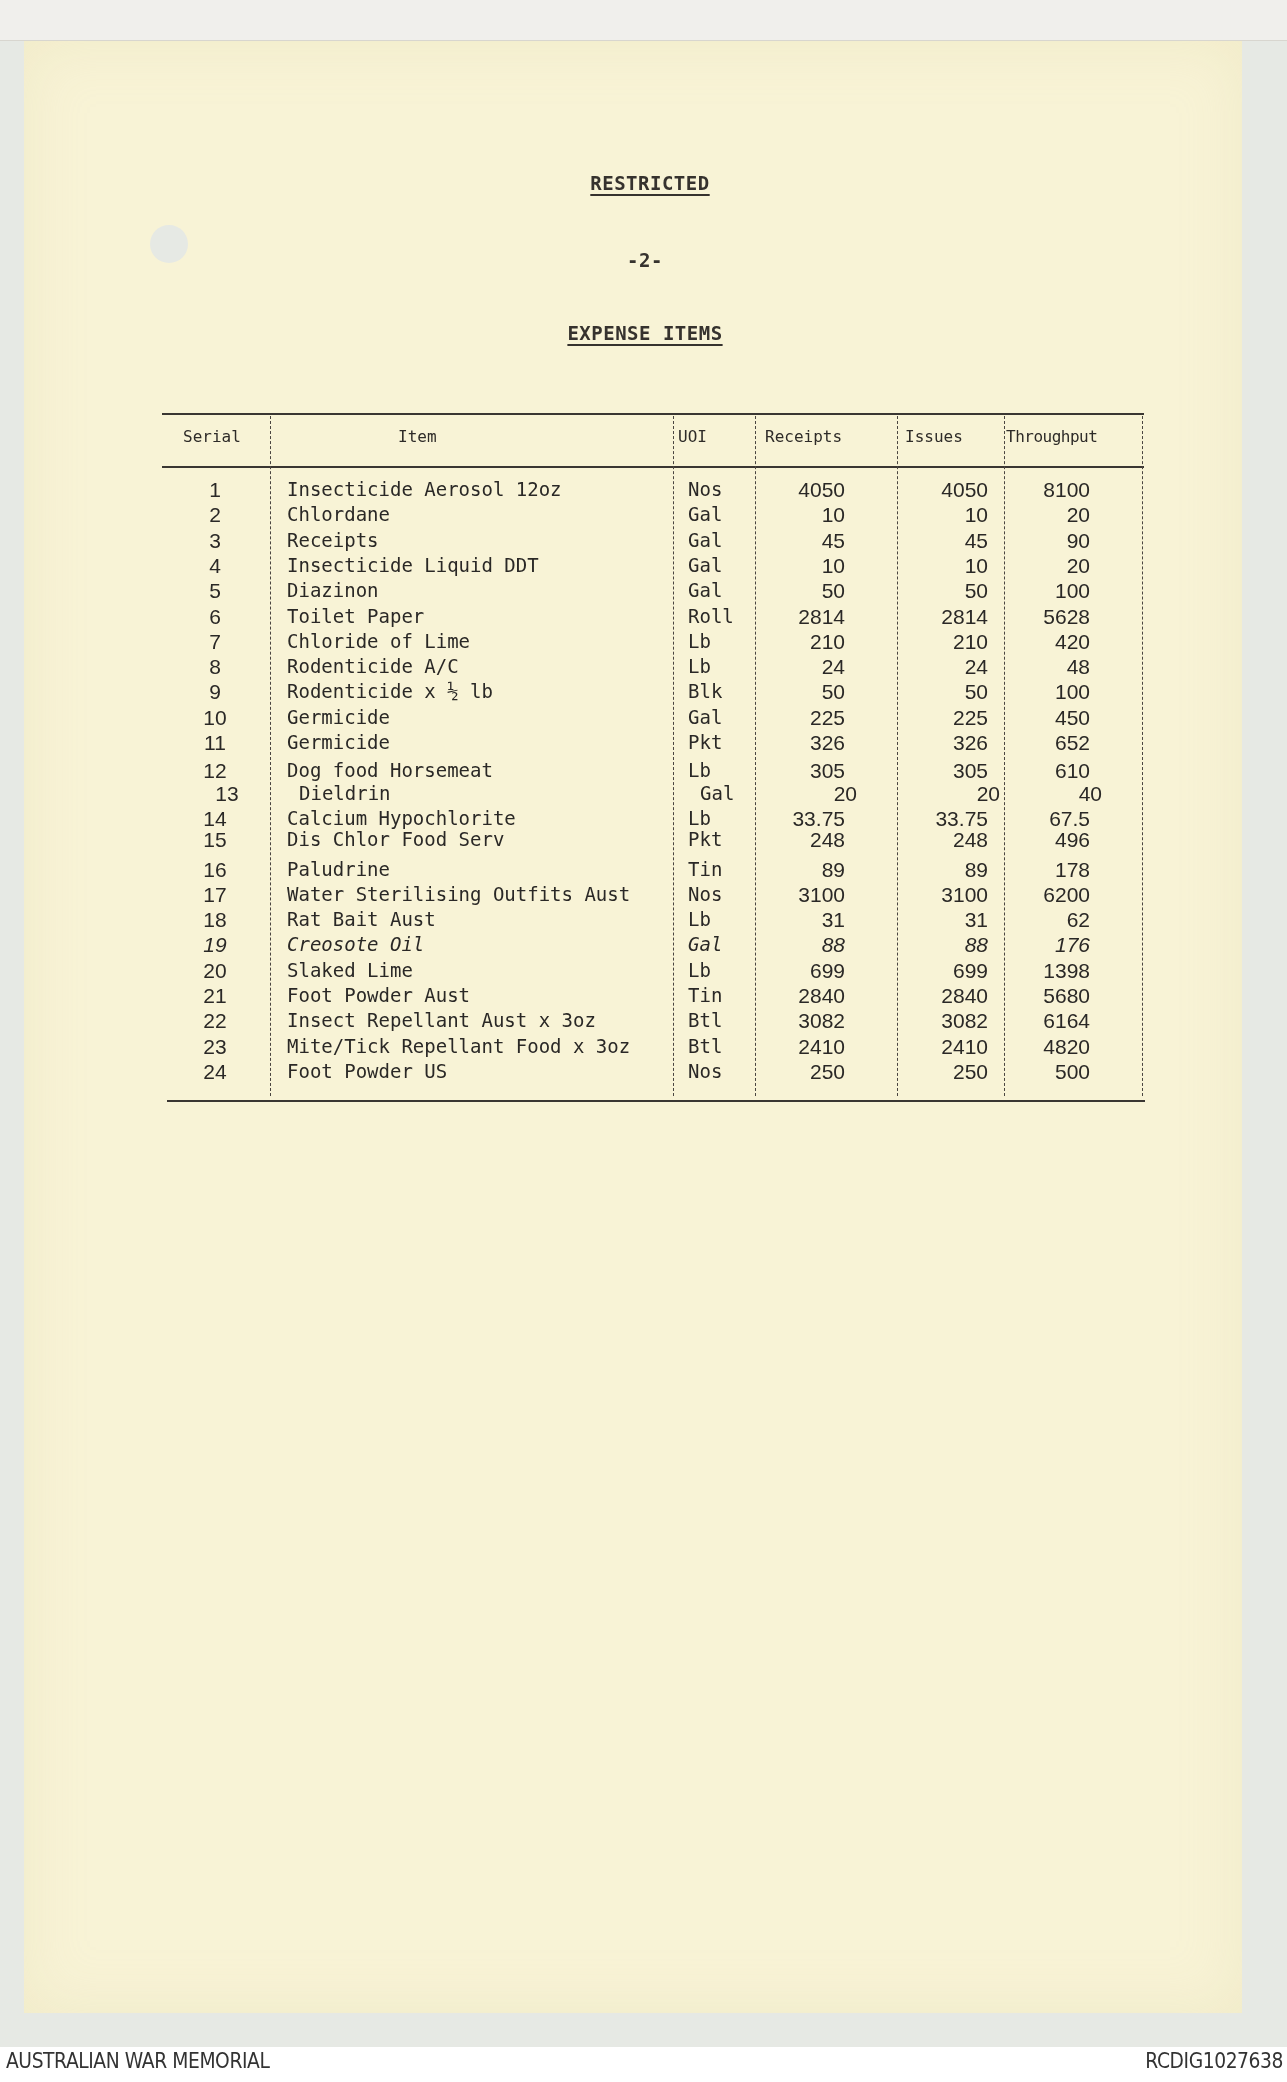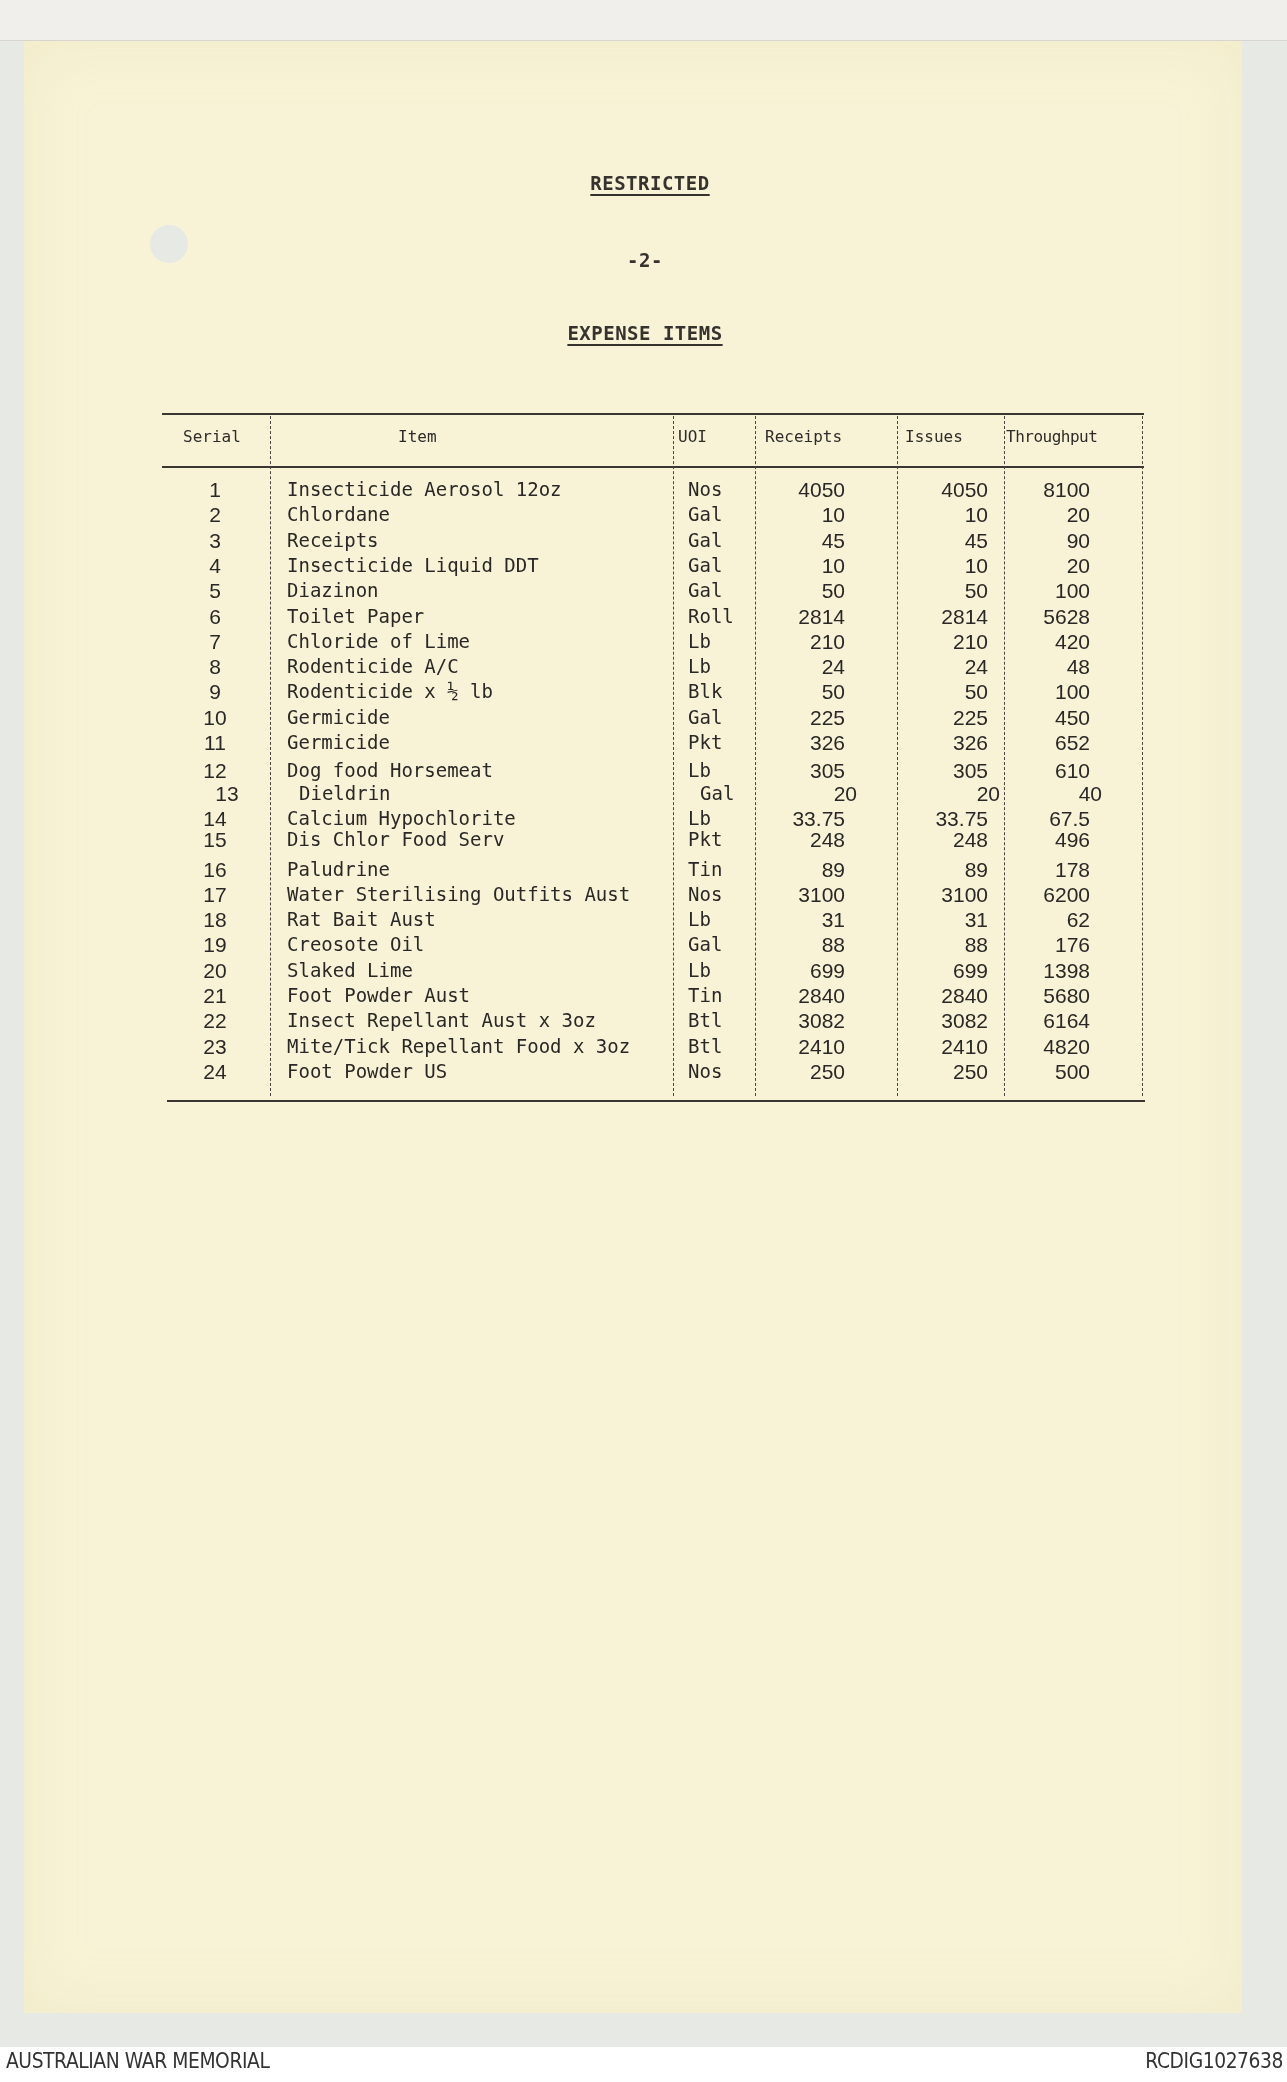--- a/index.html
+++ b/index.html
@@ -203,21 +203,21 @@
       <span class="cell c-num c-thr">6200</span>
     </div>
     <div class="row" style="top: 908.1px;">
       <span class="cell c-serial">18</span>
       <span class="cell c-item">Rat Bait Aust</span>
       <span class="cell c-uoi">Lb</span>
       <span class="cell c-num c-rec">31</span>
       <span class="cell c-num c-iss">31</span>
       <span class="cell c-num c-thr">62</span>
     </div>
-    <div class="row" style="top: 933.4px;">
+    <div class="row" style="top: 933.4px; font-style: italic;">
       <span class="cell c-serial">19</span>
       <span class="cell c-item">Creosote Oil</span>
       <span class="cell c-uoi">Gal</span>
       <span class="cell c-num c-rec">88</span>
       <span class="cell c-num c-iss">88</span>
       <span class="cell c-num c-thr">176</span>
     </div>
     <div class="row" style="top: 958.7px;">
       <span class="cell c-serial">20</span>
       <span class="cell c-item">Slaked Lime</span>

